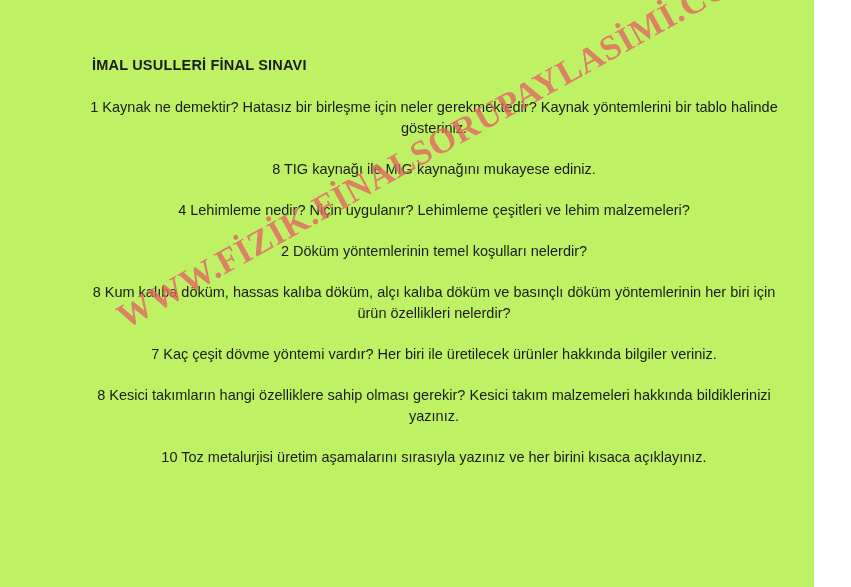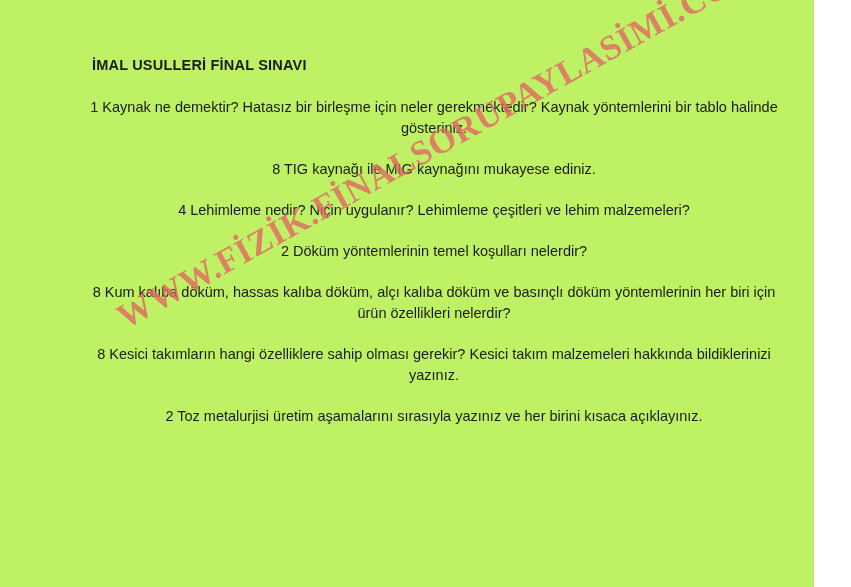--- a/index.html
+++ b/index.html
@@ -76,21 +76,22 @@
 <div id="page">
 
   <div id="doc-body">
     <div class="doc-title">İMAL USULLERİ FİNAL SINAVI</div>
 
     <p class="q wide">1 Kaynak ne demektir? Hatasız bir birleşme için neler gerekmektedir? Kaynak yöntemlerini bir tablo halinde gösteriniz.</p>
     <p class="q">8 TIG kaynağı ile MIG kaynağını mukayese ediniz.</p>
     <p class="q">4 Lehimleme nedir? Niçin uygulanır? Lehimleme çeşitleri ve lehim malzemeleri?</p>
     <p class="q">2 Döküm yöntemlerinin temel koşulları nelerdir?</p>
     <p class="q wide">8 Kum kalıba döküm, hassas kalıba döküm, alçı kalıba döküm ve basınçlı döküm yöntemlerinin her biri için ürün özellikleri nelerdir?</p>
+    <p class="q">7 Kaç çeşit dövme yöntemi vardır? Her biri ile üretilecek ürünler hakkında bilgiler veriniz.</p>
     <p class="q wide">8 Kesici takımların hangi özelliklere sahip olması gerekir? Kesici takım malzemeleri hakkında bildiklerinizi yazınız.</p>
-    <p class="q">2 Toz metalurjisi üretim aşamalarını sırasıyla yazınız ve her birini kısaca açıklayınız.</p>
+    <p class="q">10 Toz metalurjisi üretim aşamalarını sırasıyla yazınız ve her birini kısaca açıklayınız.</p>
   </div>
 
   <div id="watermark">
     <div class="wm-text">WWW.FİZİK.FİNALSORUPAYLASİMİ.COM</div>
   </div>
 
 </div>
 
 </body></html>

